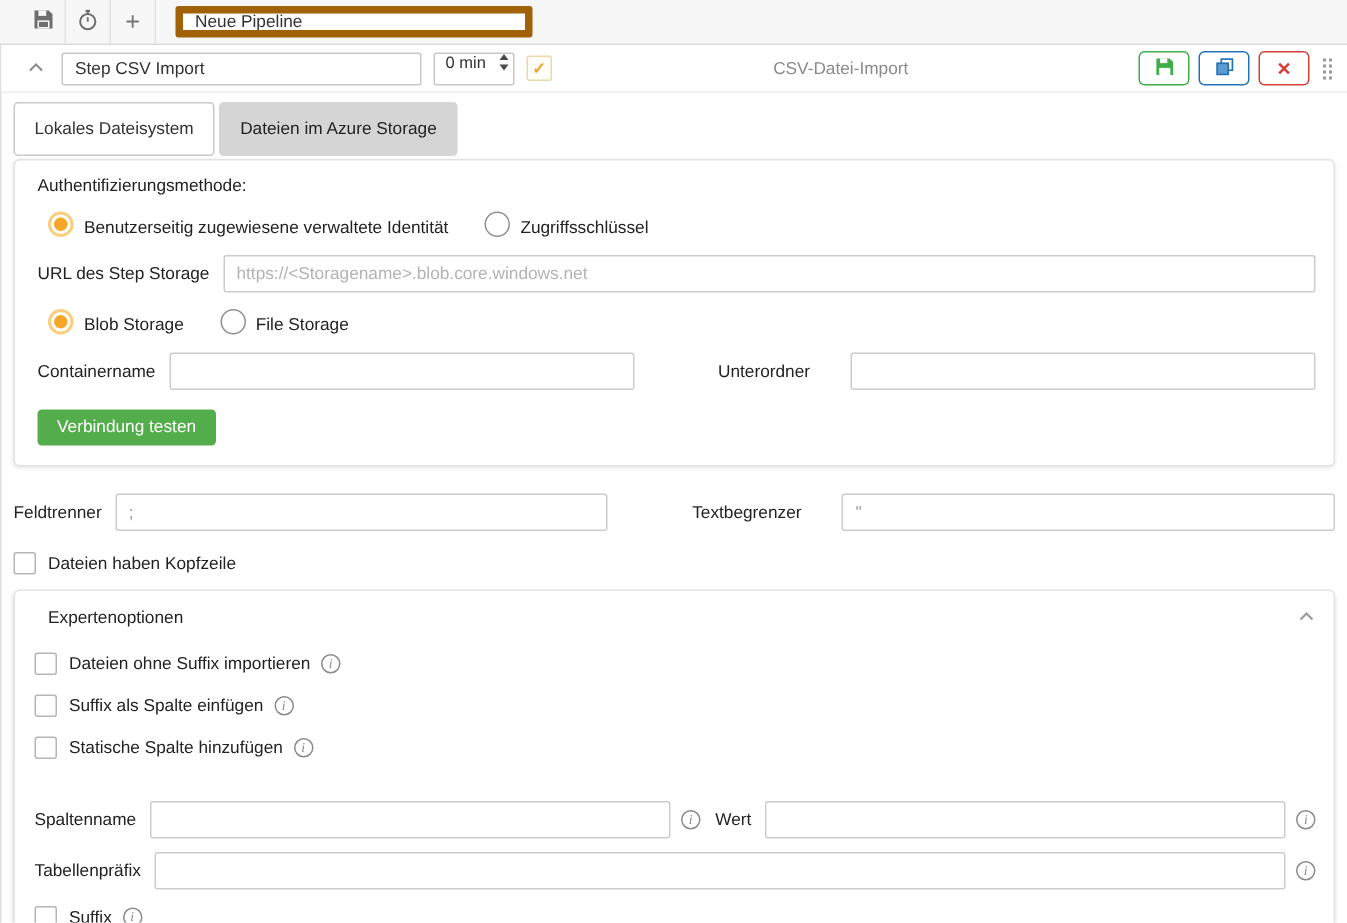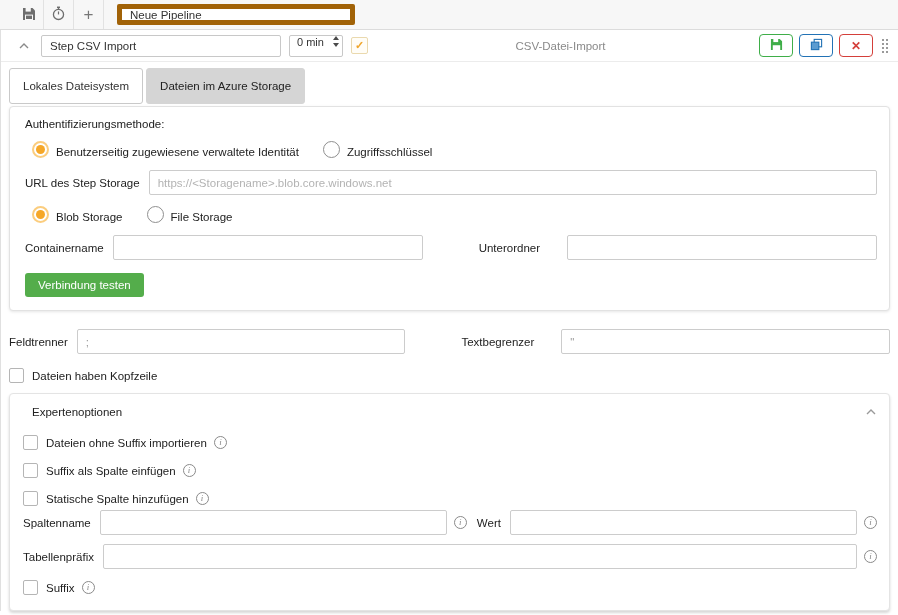--- a/index.html
+++ b/index.html
@@ -327,21 +327,21 @@
       <span class="chk-label">Suffix als Spalte einfügen</span>
       <span class="info-icon">i</span>
     </div>
 
     <div class="chk-row">
       <span class="checkbox"></span>
       <span class="chk-label">Statische Spalte hinzufügen</span>
       <span class="info-icon">i</span>
     </div>
 
-    <div class="field-row" style="margin-top:4px;">
+    <div class="field-row" style="margin-top:28px;">
       <span class="lbl">Spaltenname</span>
       <input class="txt-input" type="text" style="">
       <span class="info-icon">i</span>
       <span class="lblmid">Wert</span>
       <input class="txt-input" type="text" style="">
       <span class="info-icon">i</span>
     </div>
 
     <div class="field-row">
       <span class="lbl">Tabellenpräfix</span>

